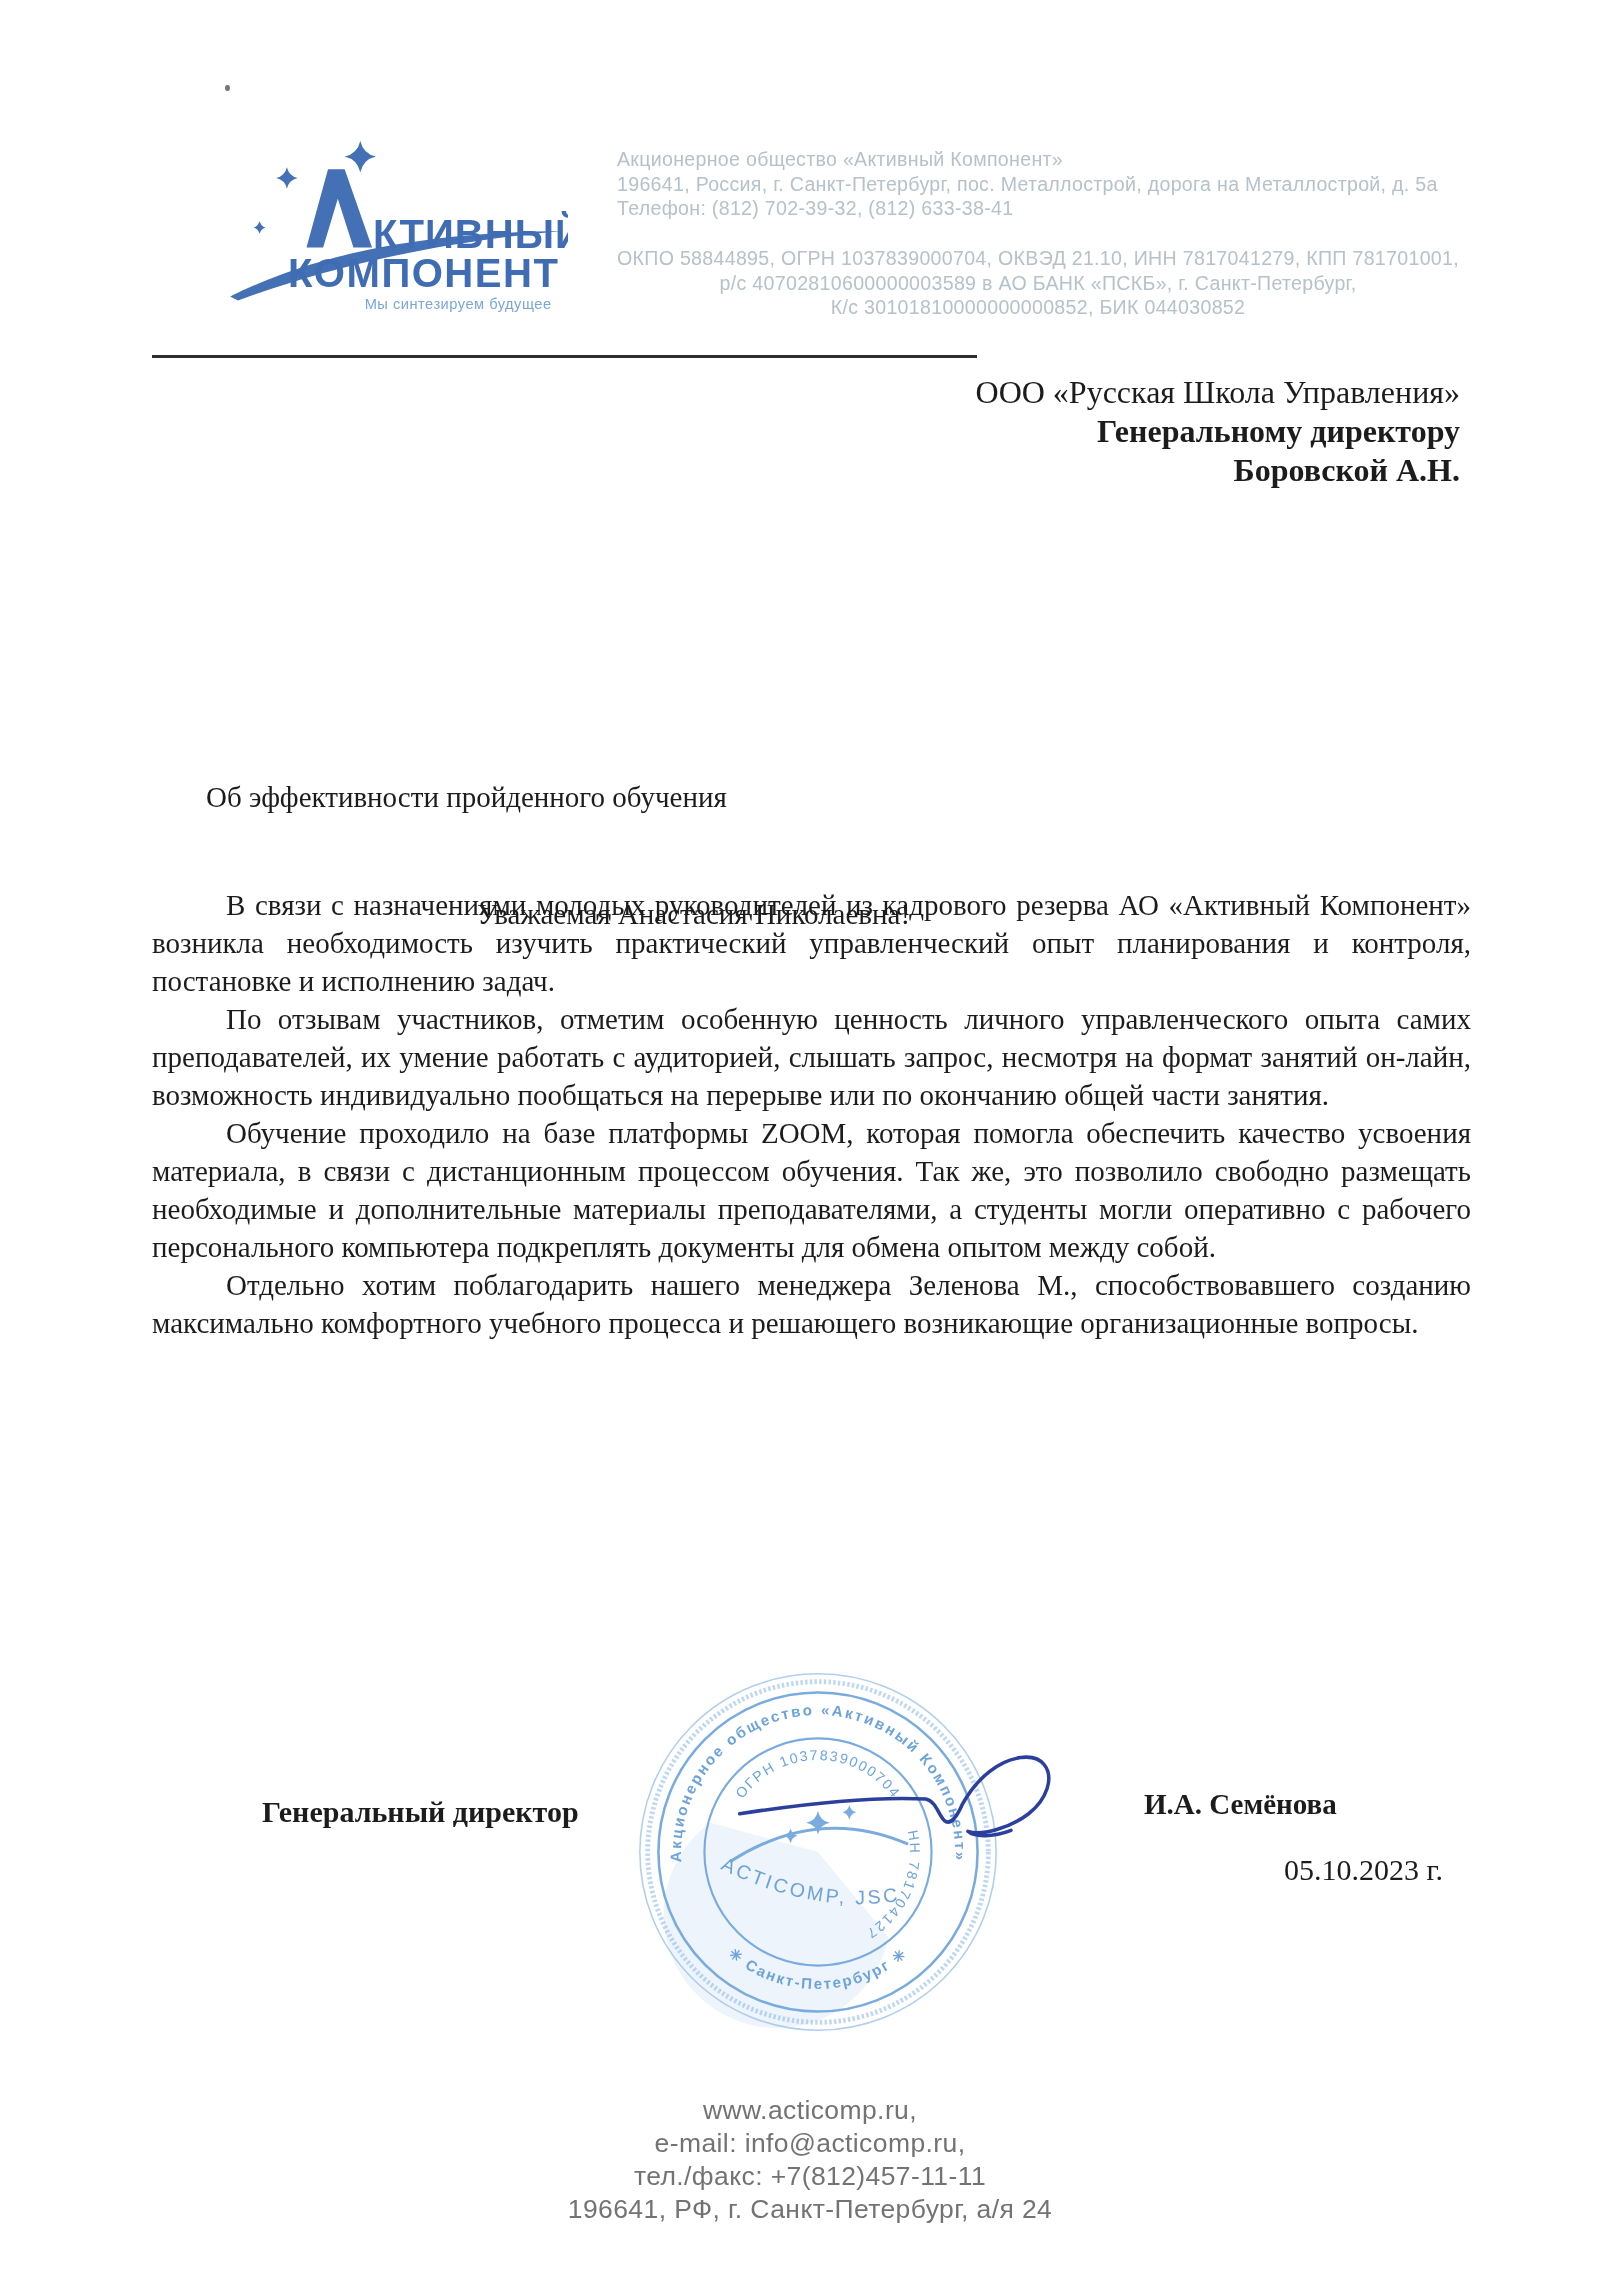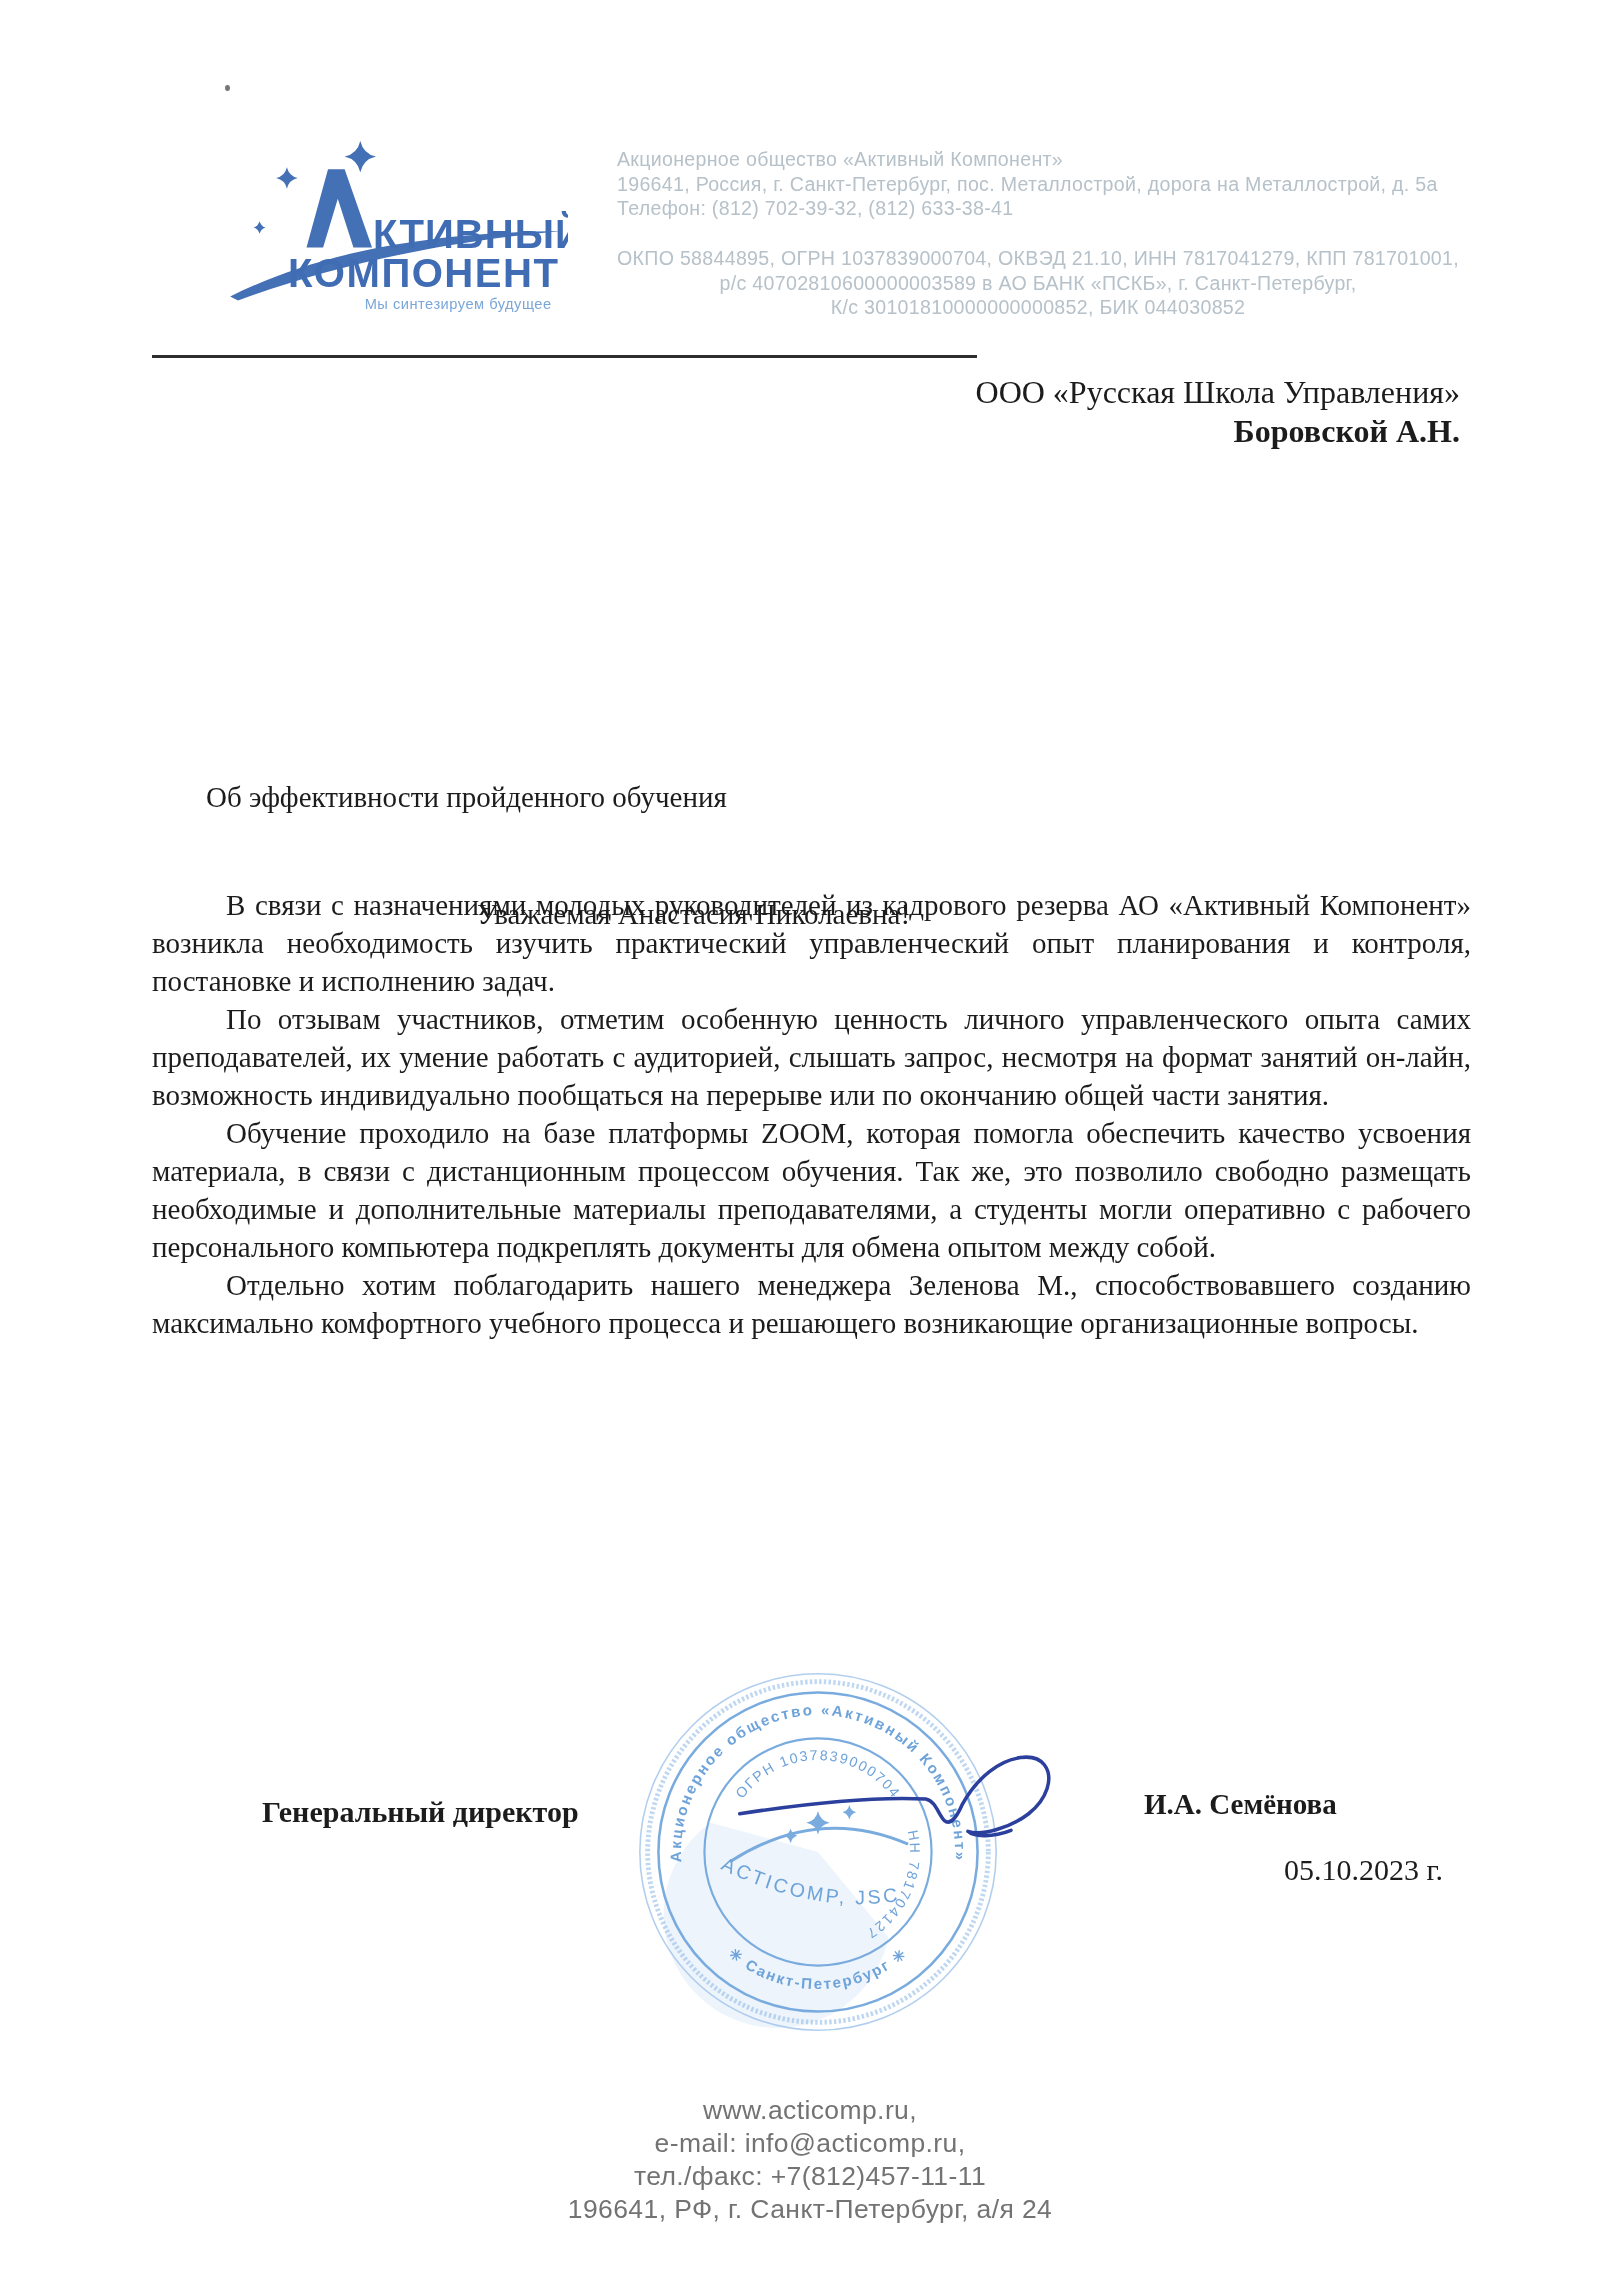--- a/index.html
+++ b/index.html
@@ -74,20 +74,21 @@
 <div class="abs lh-block lh-block2">
   <div>ОКПО 58844895, ОГРН 1037839000704, ОКВЭД 21.10, ИНН 7817041279, КПП 781701001,</div>
   <div>р/с 40702810600000003589 в АО БАНК «ПСКБ», г. Санкт-Петербург,</div>
   <div>К/с 30101810000000000852, БИК 044030852</div>
 </div>
 
 <div class="abs rule"></div>
 
 <div class="abs addressee">
   <div>ООО «Русская Школа Управления»</div>
+  <div class="bold">Генеральному директору</div>
   <div class="bold">Боровской А.Н.</div>
 </div>
 
 <div class="abs subject">Об эффективности пройденного обучения</div>
 <div class="abs salutation">Уважаемая Анастасия Николаевна!</div>
 
 <div class="abs body-text">
   <p>В связи с назначениями молодых руководителей из кадрового резерва АО «Активный Компонент» возникла необходимость изучить практический управленческий опыт планирования и контроля, постановке и исполнению задач.</p>
   <p>По отзывам участников, отметим особенную ценность личного управленческого опыта самих преподавателей, их умение работать с аудиторией, слышать запрос, несмотря на формат занятий он-лайн, возможность индивидуально пообщаться на перерыве или по окончанию общей части занятия.</p>
   <p>Обучение проходило на базе платформы ZOOM, которая помогла обеспечить качество усвоения материала, в связи с дистанционным процессом обучения. Так же, это позволило свободно размещать необходимые и дополнительные материалы преподавателями, а студенты могли оперативно с рабочего персонального компьютера подкреплять документы для обмена опытом между собой.</p>

